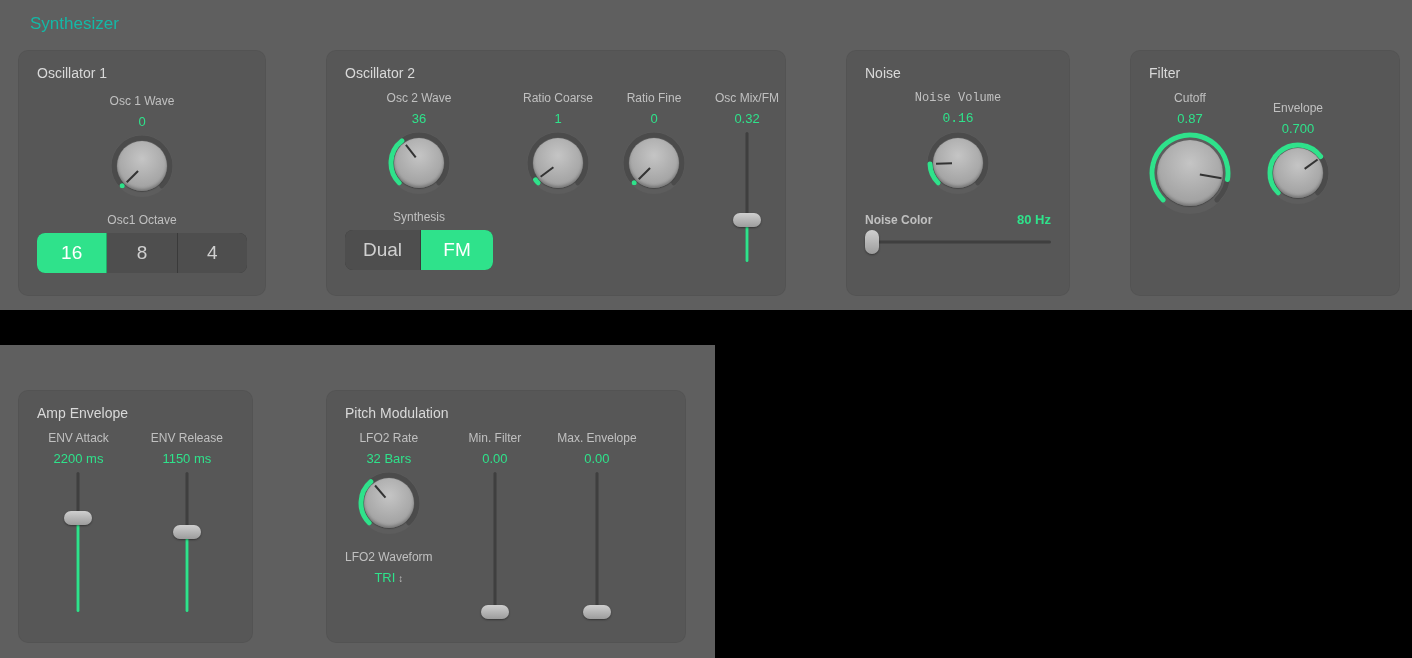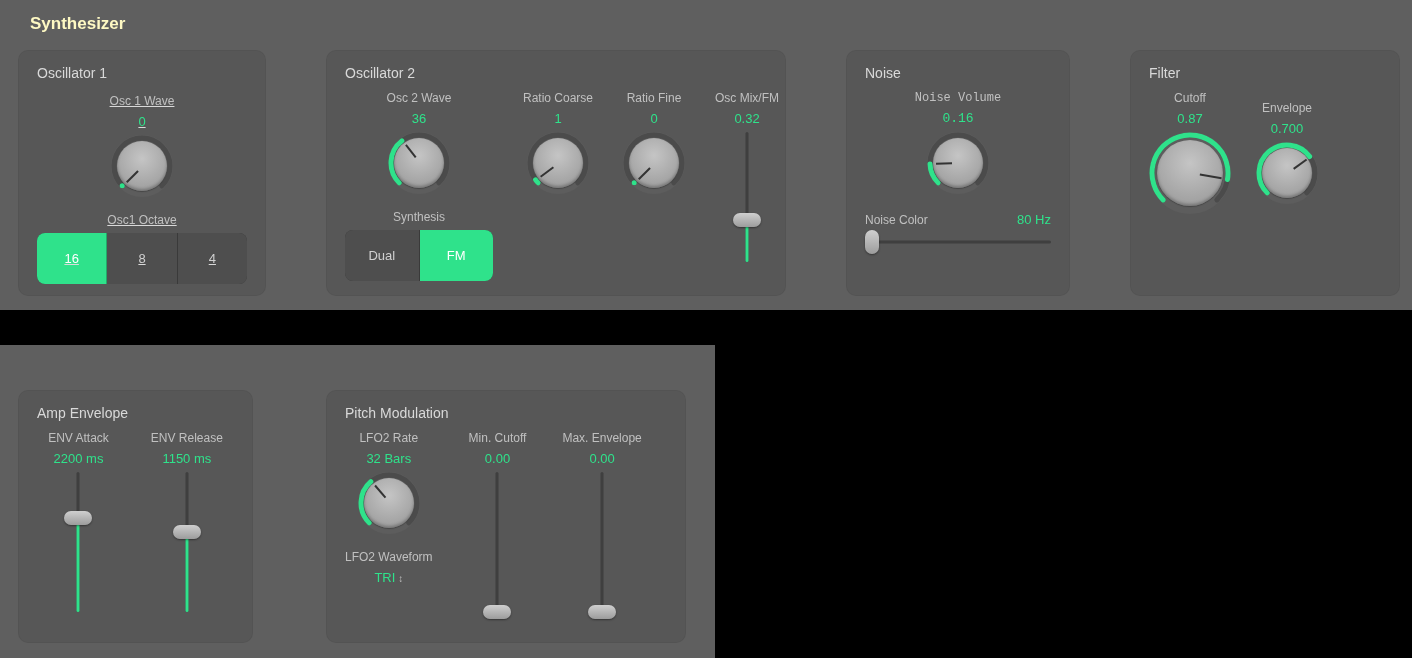--- a/index.html
+++ b/index.html
@@ -33,21 +33,21 @@
     position:relative;
     overflow:hidden;
   }
   
   .strip{background:var(--bg);}
   .strip-top{width:1412px;height:310px;}
   .strip-bottom{position:absolute;left:0;top:345px;width:715px;height:313px;}
 
   .title{
     position:absolute;left:30px;top:14px;
-    font-size:17px;font-weight:700;color:#fef9c3;
+    font-size:17px;font-weight:400;color:#14b8a6;
   }
 
   .panel{
     position:absolute;
     background:var(--panel);
     border:1px solid var(--panel-border);
     border-radius:10px;
     box-sizing:border-box;
     padding:14px 18px 18px 18px;
   }
@@ -83,21 +83,21 @@
   }
   .knob.lg .tick{top:10px;height:22px;transform-origin:1px 31px;}
 
   
   .seg{
     display:flex;background:var(--seg-bg);border-radius:8px;overflow:hidden;
     box-shadow:inset 0 0 0 1px rgba(0,0,0,.15);
   }
   .seg-item{
     flex:1;display:flex;align-items:center;justify-content:center;
-    padding:18px 18px;font-size:13px;color:var(--seg-text);
+    padding:9px 18px;font-size:19px;color:var(--seg-text);
     cursor:pointer;background:var(--seg-item);
     border-right:1px solid rgba(0,0,0,.25);
   }
   .seg-item:last-child{border-right:none;}
   .seg-item.active{background:var(--seg-active);color:#fff;}
 
   
   .vslider{position:relative;width:32px;height:130px;cursor:ns-resize;}
   .vslider .track{
     position:absolute;left:50%;top:0;width:3px;height:100%;
@@ -135,21 +135,21 @@
 </head>
 <body>
 
 <div class="strip strip-top"></div>
 <div class="strip strip-bottom"></div>
 
 <div class="title">Synthesizer</div>
 
 <div id="panel-osc1" class="panel">
   <div class="panel-title">Oscillator 1</div>
-  <div class="ctl" style="margin-top:13px;text-decoration:underline;">
+  <div class="ctl" style="margin-top:13px;">
     <div class="ctl-label">Osc 1 Wave</div>
     <div class="ctl-value">0</div>
     <div class="knob">
       <svg class="arc" viewBox="0 0 62 62">
           <path d="M 11.201010126776666 50.79898987322333 A 28 28 0 1 1 50.798989873223334 50.79898987322333" stroke="#4b4b4b" stroke-width="5" fill="none" stroke-linecap="round"></path>
           <path d="M 11.201010126776666 50.79898987322333 A 28 28 0 0 1 11.201010126776666 50.79898987322333" stroke="var(--accent)" stroke-width="5" fill="none" stroke-linecap="round"></path>
         </svg>
       <div class="face"></div>
       <div class="tick" style="transform: rotate(-135deg);"></div>
     </div>
@@ -225,33 +225,33 @@
     <div class="ctl-value">0.16</div>
     <div class="knob">
       <svg class="arc" viewBox="0 0 62 62">
           <path d="M 11.201010126776666 50.79898987322333 A 28 28 0 1 1 50.798989873223334 50.79898987322333" stroke="#4b4b4b" stroke-width="5" fill="none" stroke-linecap="round"></path>
           <path d="M 11.201010126776666 50.79898987322333 A 28 28 0 0 1 3.013816309759516 31.879501254187595" stroke="var(--accent)" stroke-width="5" fill="none" stroke-linecap="round"></path>
         </svg>
         <div class="face"></div>
         <div class="tick" style="transform: rotate(-91.8deg);"></div>
     </div>
   </div>
-  <div class="row-spread" style="margin-top:18px;">
+  <div class="row-spread" style="margin-top:18px;font-weight:bold;">
     <div class="ctl-label">Noise Color</div>
     <div class="ctl-value">80 Hz</div>
   </div>
   <div class="hslider" style="margin-top:6px;width:100%;">
     <div class="track"></div>
       <div class="thumb" style="left: 4%;"></div>
   </div>
 </div>
 
 <div id="panel-filter" class="panel">
   <div class="panel-title">Filter</div>
-  <div class="columns" style="margin-top:2px;gap:25px;">
+  <div class="columns" style="margin-top:2px;gap:36px;">
     <div class="ctl">
       <div class="ctl-label">Cutoff</div>
       <div class="ctl-value">0.87</div>
       <div class="knob lg">
         <svg class="arc" viewBox="0 0 82 82">
             <path d="M 14.129942314911187 67.8700576850888 A 38 38 0 1 1 67.87005768508881 67.8700576850888" stroke="#4b4b4b" stroke-width="5" fill="none" stroke-linecap="round"></path>
             <path d="M 14.129942314911187 67.8700576850888 A 38 38 0 1 1 78.43415439388141 47.53330581061756" stroke="var(--accent)" stroke-width="5" fill="none" stroke-linecap="round"></path>
           </svg>
           <div class="face"></div>
           <div class="tick" style="transform: rotate(99.9deg);"></div>
@@ -307,21 +307,21 @@
             <path d="M 11.201010126776666 50.79898987322333 A 28 28 0 1 1 50.798989873223334 50.79898987322333" stroke="#4b4b4b" stroke-width="5" fill="none" stroke-linecap="round"></path>
             <path d="M 11.201010126776666 50.79898987322333 A 28 28 0 0 1 12.815454646754862 9.708632963199129" stroke="var(--accent)" stroke-width="5" fill="none" stroke-linecap="round"></path>
           </svg>
           <div class="face"></div>
           <div class="tick" style="transform: rotate(-40.5deg);"></div>
       </div>
       <div class="ctl-label" style="margin-top:10px">LFO2 Waveform</div>
       <div class="select-like upcaret">TRI</div>
     </div>
     <div class="ctl">
-      <div class="ctl-label">Min. Cutoff</div>
+      <div class="ctl-label">Min. Filter</div>
       <div class="ctl-value">0.00</div>
       <div class="vslider" style="height:140px">
         <div class="track"></div>
           <div class="fill" style="height: 0px;"></div>
           <div class="thumb" style="bottom: 0px;"></div>
       </div>
     </div>
     <div class="ctl">
       <div class="ctl-label">Max. Envelope</div>
       <div class="ctl-value">0.00</div>

